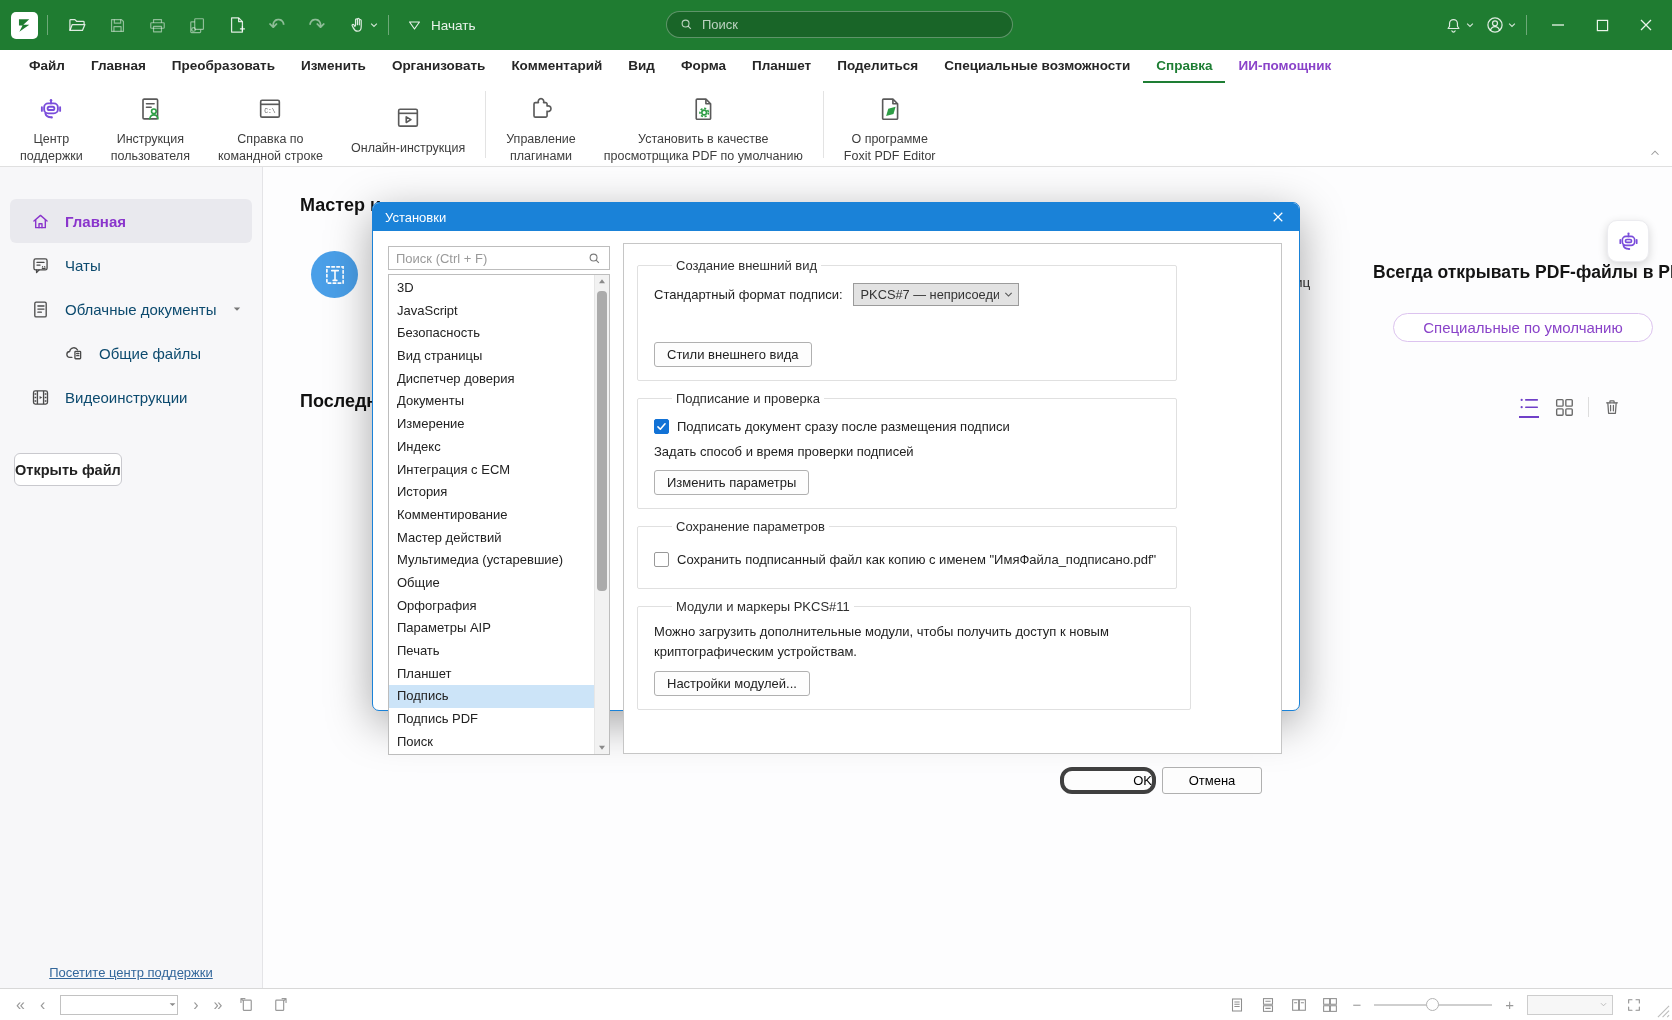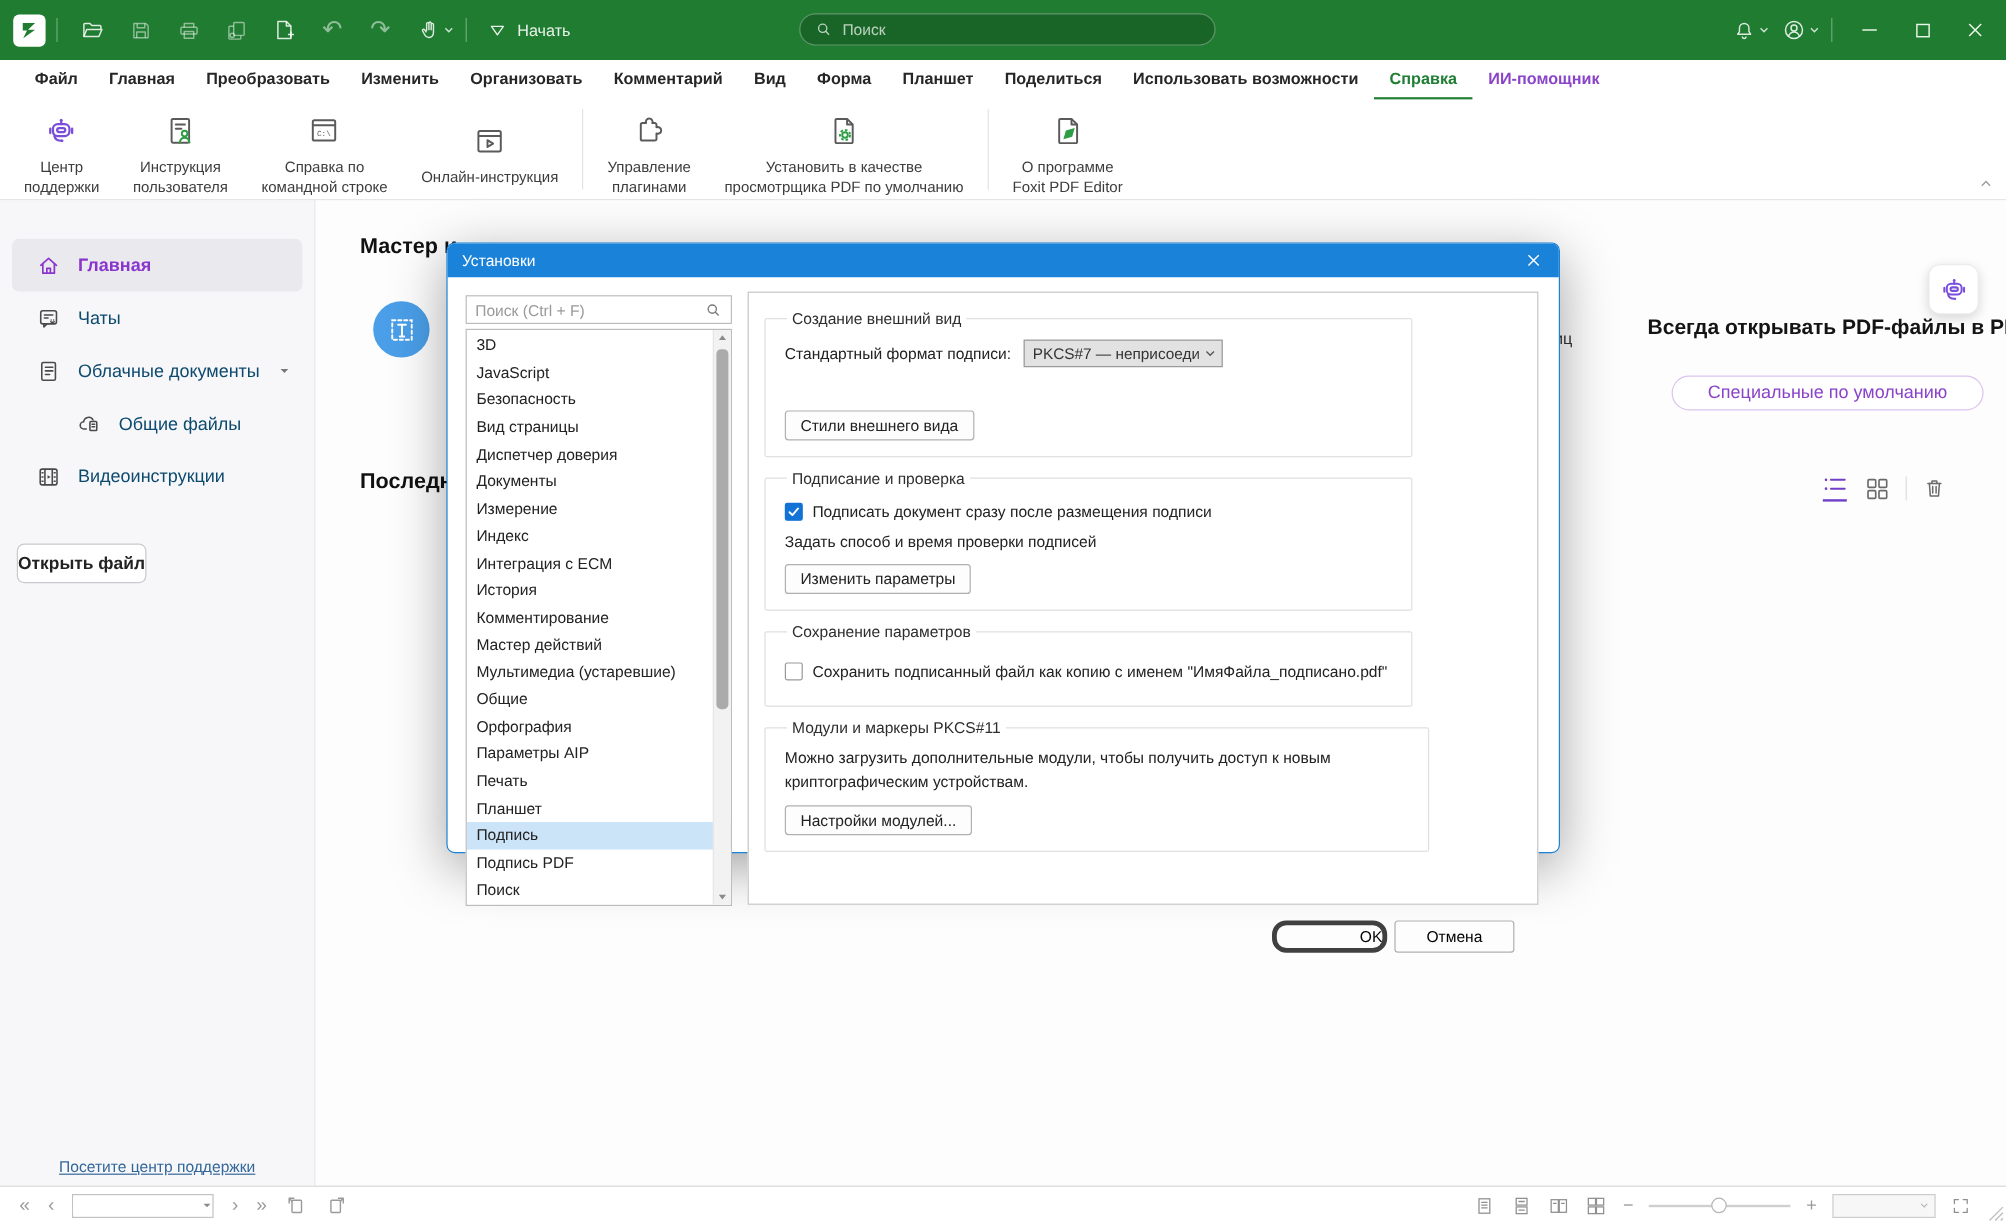--- a/index.html
+++ b/index.html
@@ -97,21 +97,21 @@
   .dlg-list ul { list-style:none; padding-top:2px; }
   .dlg-list li { height:22.7px; line-height:22.7px; padding-left:8px; white-space:nowrap; }
   .dlg-list li.selected { background:#cce4f8; }
   .dlg-scroll { position:absolute; right:0; top:0; bottom:0; width:15px; background:#f2f2f2; border-left:1px solid #e6e6e6; }
   .dlg-scroll .arr { height:14px; display:flex; align-items:center; justify-content:center; color:#8a8a8a; }
   .dlg-scroll .arr.down { position:absolute; bottom:0; width:100%; }
   .dlg-thumb { position:absolute; left:2px; top:16px; width:10px; height:300px; background:#ababab; border-radius:4px; }
   .dlg-panel { position:absolute; left:250px; top:40px; width:659px; height:511px;
                border:1px solid #c6c6c6; background:#fff; padding:14px 0 0 13px; font-size:13px; }
   fieldset { width:540px; border:1px solid #e0e0e0; border-radius:2px; margin-bottom:10px; padding:4px 16px 13px; }
-  legend { font-size:13px; color:#2e2e2e; padding:0 4px; margin-left:2px; }
+  legend { font-size:13px; color:#2e2e2e; padding:0 4px; margin-left:18px; }
   .row { display:flex; align-items:center; gap:10px; }
   .dd { width:166px; height:23px; background:#e2e2e2; border:1px solid #9b9b9b; display:flex;
         align-items:center; padding:0 4px 0 7px; font-size:12.8px; color:#333; gap:4px; }
   .dd .val { flex:1; white-space:nowrap; overflow:hidden; }
   .btn { display:inline-block; padding:4px 12px; font-size:13px; background:#fdfdfd;
          border:1px solid #b0b0b0; border-radius:3px; color:#222; font-family:inherit; }
   .cb-row { display:flex; align-items:center; gap:8px; margin:9px 0; }
   .cb { width:15px; height:15px; border:1px solid #999; background:#fff; border-radius:2px;
         display:flex; align-items:center; justify-content:center; flex-shrink:0; }
   .cb.checked { background:#1272d6; border-color:#1272d6; }
@@ -255,21 +255,21 @@
   <div class="menu-item">Файл</div>
   <div class="menu-item">Главная</div>
   <div class="menu-item">Преобразовать</div>
   <div class="menu-item">Изменить</div>
   <div class="menu-item">Организовать</div>
   <div class="menu-item">Комментарий</div>
   <div class="menu-item">Вид</div>
   <div class="menu-item">Форма</div>
   <div class="menu-item">Планшет</div>
   <div class="menu-item">Поделиться</div>
-  <div class="menu-item">Использовать возможности</div>
+  <div class="menu-item">Специальные возможности</div>
   <div class="menu-item active">Справка</div>
   <div class="menu-item ai">ИИ-помощник</div>
 </div>
 
 <div class="ribbon">
   <div class="rb-item">
     <div class="ic">
       <svg width="30" height="30" viewBox="0 0 24 24" fill="none" stroke="#7a4ddb" stroke-width="1.5" stroke-linecap="round" stroke-linejoin="round">
           <rect x="6.5" y="7.5" width="11" height="8" rx="3.2"></rect>
           <path d="M12 7.5V6"></path>

